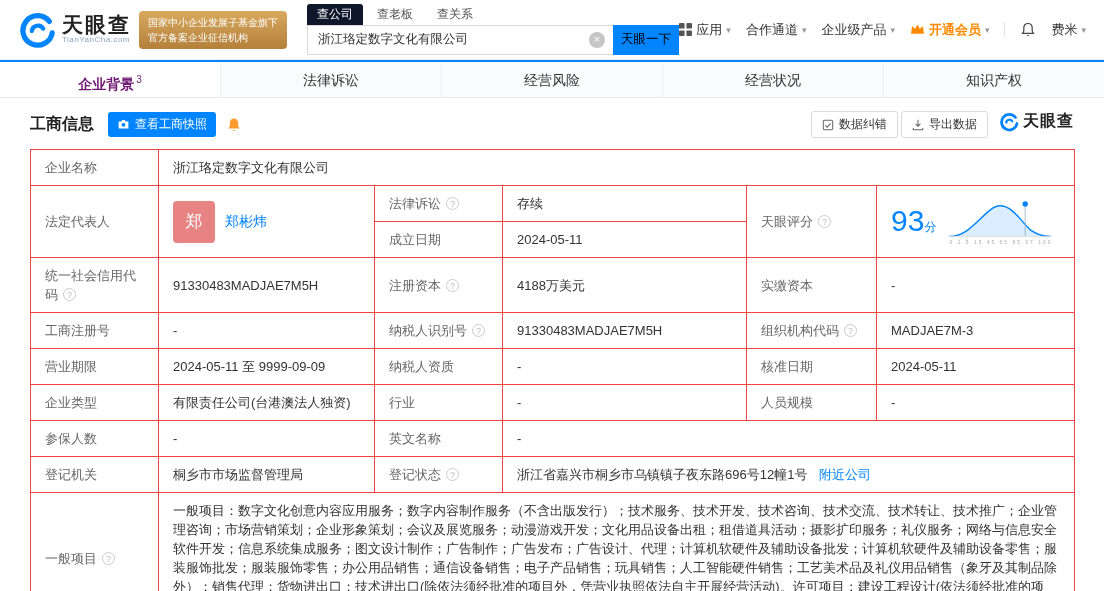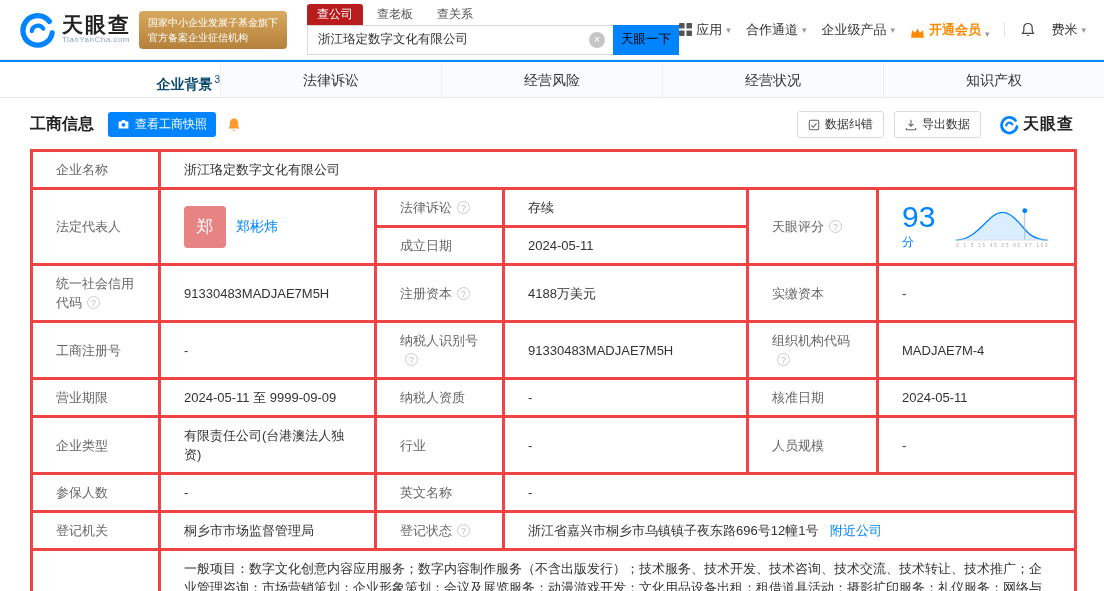--- a/index.html
+++ b/index.html
@@ -10,55 +10,55 @@
   .hdr { height:60px; display:flex; align-items:center; padding:0 18px; border-bottom:1px solid #f0f0f0; }
   .logo { display:flex; align-items:center; gap:6px; flex-shrink:0; }
   .logo-txt { display:flex; flex-direction:column; line-height:1.05; }
   .logo-title { font-size:21px; font-weight:bold; color:#222; letter-spacing:2px; }
   .logo-sub { font-size:8px; color:#8aa4c0; letter-spacing:.5px; }
   .badge { margin-left:8px; background:linear-gradient(180deg,#d8a95f,#b4803a); color:#fff;
     font-size:10px; line-height:1.5; padding:4px 9px; border-radius:4px; flex-shrink:0; }
   .search { margin-left:20px; flex-shrink:0; }
   .stabs { display:flex; gap:4px; height:20px; align-items:flex-end; }
   .stab { font-size:12px; color:#555; padding:2px 10px; cursor:pointer; border-radius:3px 3px 0 0; }
-  .stab.active { background:#b91c1c; color:#fff; }
+  .stab.active { background:#0f172a; color:#fff; }
   .sbox { position:relative; display:flex; }
   .sinput { width:306px; height:30px; border:1px solid #d9d9d9; border-right:none; padding:0 30px 0 10px;
     font-size:12.5px; color:#333; outline:none; }
   .sclear { position:absolute; right:74px; top:7px; width:16px; height:16px; border-radius:50%;
     background:#c6c6c6; color:#fff; font-size:11px; line-height:15px; text-align:center; cursor:pointer; }
   .sbtn { width:66px; height:30px; background:#0084ff; color:#000000; border:none; font-size:12.5px; cursor:pointer; }
   .nav { margin-left:auto; display:flex; align-items:center; gap:15px; font-size:13px; color:#333; white-space:nowrap; }
   .nitem { display:flex; align-items:center; gap:4px; cursor:pointer; }
   .caret { font-size:9px; color:#999; }
-  .vip { color:#ff8a00; font-weight:bold;align-items:flex-end; }
+  .vip { color:#ff8a00; font-weight:bold; }
   .navdiv { width:1px; height:15px; background:#e3e3e3; }
 
   
   .tabs { display:flex; height:38px; background:#fafbfc; border-top:2px solid #0084ff; border-bottom:1px solid #e9e9e9; }
   .tab { flex:1; text-align:center; line-height:36px; font-size:14px; color:#333; cursor:pointer; border-right:1px solid #efefef; }
   .tab:last-child { border-right:none; }
-  .tab.active { color:#0c4a6e; font-weight:bold; background:#fff;text-align:right; }
+  .tab.active { color:#701a75; font-weight:bold; background:#fff; }
   .tab sup { font-size:10px; font-weight:normal; margin-left:2px; }
 
   
   .toolbar { display:flex; align-items:center; margin:13px 30px 11px; }
   .tb-title { font-size:16px; font-weight:bold; color:#222; }
   .snap-btn { margin-left:14px; display:flex; align-items:center; gap:5px; background:#0084ff; color:#fff;
     border:none; font-size:12px; padding:4px 9px; border-radius:3px; cursor:pointer; }
   .mon-bell { margin-left:10px; cursor:pointer; display:flex; }
-  .tb-right { margin-left:auto; display:flex; align-items:center; gap:10px; }
+  .tb-right { margin-left:auto; display:flex; align-items:flex-start; gap:3px; }
   .tb-btn { display:flex; align-items:center; gap:5px; background:#fff; border:1px solid #d9d9d9; border-radius:3px;
     font-size:12px; color:#333; padding:4px 10px; cursor:pointer; }
   .brand { display:flex; align-items:center; gap:4px; margin-left:8px; }
   .brand-name { font-size:16px; font-weight:bold; color:#222; letter-spacing:1px; }
 
   
   table.tbl { width:1044px; margin:0 30px; border-collapse:collapse; font-size:13px; table-layout:fixed; }
-  .tbl td { border:3px solid #ef4444; padding:8px 23px; vertical-align:middle; line-height:19px; }
+  .tbl td { border:1px solid #ef4444; padding:8px 14px; vertical-align:middle; line-height:19px; }
   .tbl td.lbl { color:#666; }
   .tbl td.val { color:#333; word-break:break-all; }
   .info { display:inline-block; width:13px; height:13px; border:1px solid #ccc; border-radius:50%;
     color:#bbb; font-size:9px; line-height:12px; text-align:center; margin-left:5px; vertical-align:1px; cursor:pointer; }
   .green { color:#00b365; }
   .link { color:#0084ff; cursor:pointer; text-decoration:none; }
   .repwrap { display:flex; align-items:center; gap:10px; }
   .avatar { width:42px; height:42px; border-radius:4px; background:#e88383; color:#fff; font-size:17px;
     display:flex; align-items:center; justify-content:center; cursor:pointer; flex-shrink:0; }
   .repname { color:#0084ff; font-size:14px; cursor:pointer; }
@@ -252,21 +252,21 @@
   <tr>
     <td class="lbl">工商注册号</td>
     <td class="val">-</td>
     <td class="lbl">
       <span>纳税人识别号</span><span class="info">?</span>
     </td>
     <td class="val">91330483MADJAE7M5H</td>
     <td class="lbl">
       <span>组织机构代码</span><span class="info">?</span>
     </td>
-    <td class="val">MADJAE7M-4</td>
+    <td class="val">MADJAE7M-3</td>
   </tr>
   <tr>
     <td class="lbl">营业期限</td>
     <td class="val">2024-05-11 至 9999-09-09</td>
     <td class="lbl">纳税人资质</td>
     <td class="val">-</td>
     <td class="lbl">核准日期</td>
     <td class="val">2024-05-11</td>
   </tr>
   <tr>

